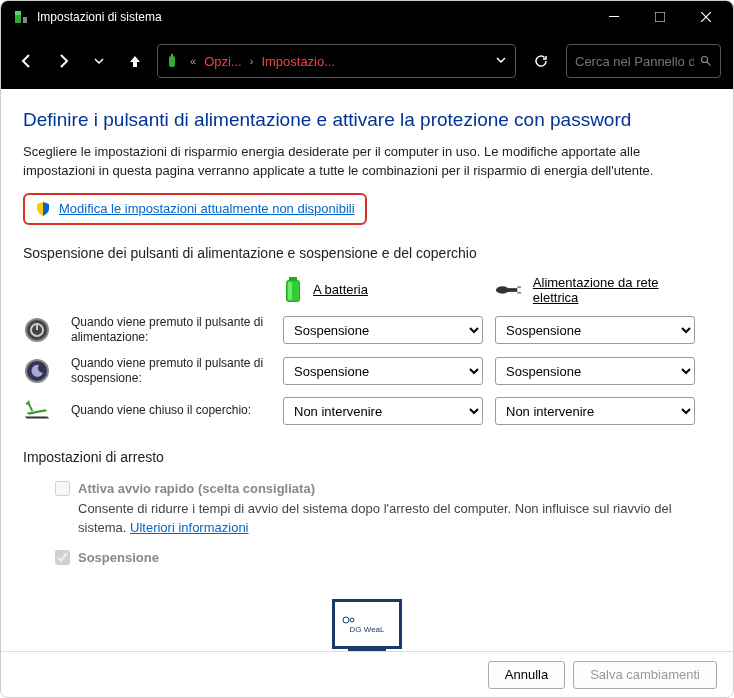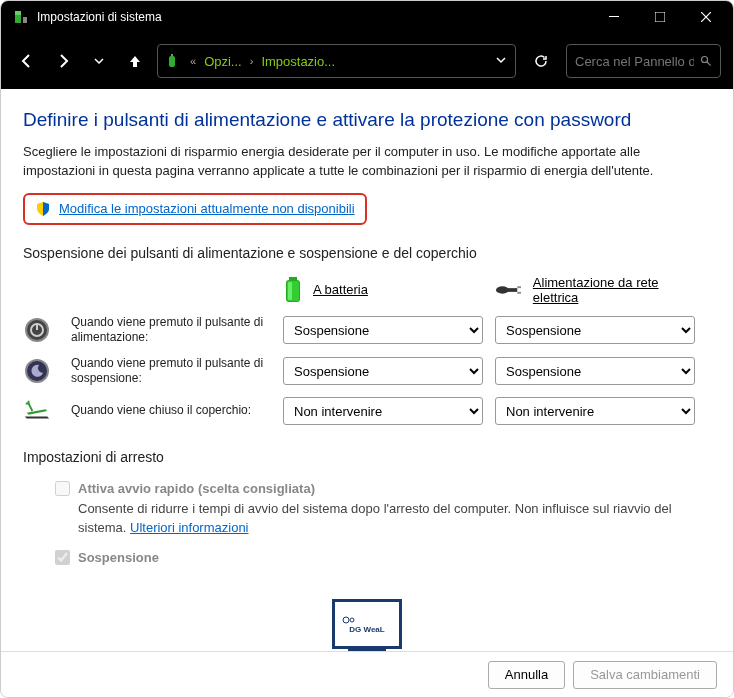--- a/index.html
+++ b/index.html
@@ -8,21 +8,21 @@
 .titlebar { background: #000; height: 32px; display: flex; align-items: center; padding: 0 4px; color: #fff; }
 .titlebar .app-icon { width: 16px; height: 16px; margin: 0 8px; }
 .titlebar .title { font-size: 12px; flex: 1; }
 .titlebar .win-btn { width: 46px; height: 32px; display: flex; align-items: center; justify-content: center; cursor: pointer; }
 .titlebar .win-btn svg { fill: #fff; }
 
 .navbar { background: #000; height: 56px; display: flex; align-items: center; padding: 0 12px; gap: 8px; }
 .navbar .nav-btn { width: 28px; height: 28px; display: flex; align-items: center; justify-content: center; cursor: pointer; color: #fff; }
 .navbar .breadcrumb { display: flex; align-items: center; background: #000; border: 1px solid #555; border-radius: 4px; padding: 4px 8px; height: 34px; flex: 1; gap: 8px; min-width: 0; }
 .navbar .breadcrumb .bc-icon { width: 16px; height: 16px; flex-shrink: 0; }
-.navbar .breadcrumb span { color: #84cc16; font-size: 13px; white-space: nowrap; overflow: hidden; text-overflow: ellipsis; }
+.navbar .breadcrumb span { color: #ef4444; font-size: 13px; white-space: nowrap; overflow: hidden; text-overflow: ellipsis; }
 .navbar .breadcrumb .chev { color: #aaa; font-size: 11px; flex-shrink: 0; }
 .navbar .refresh { width: 34px; height: 34px; display: flex; align-items: center; justify-content: center; color: #fff; cursor: pointer; }
 .navbar .search { display: flex; align-items: center; border: 1px solid #555; border-radius: 4px; padding: 4px 8px; height: 34px; width: 155px; color: #888; font-size: 13px; gap: 6px; }
 .navbar .search input { background: transparent; border: none; color: #888; font-size: 13px; width: 100%; outline: none; }
 
 .content-wrap { position: absolute; top: 88px; left: 0; right: 0; bottom: 0; overflow: hidden; }
 .content { padding: 20px 22px 10px 22px; height: calc(100% - 46px); overflow-y: auto; }
 .content::-webkit-scrollbar { width: 14px; }
 .content::-webkit-scrollbar-thumb { background: #c0c0c0; border-radius: 2px; }
 .content::-webkit-scrollbar-track { background: #f0f0f0; }
@@ -45,21 +45,21 @@
 
 .shutdown { margin-bottom: 10px; }
 .shutdown .opt { margin-left: 32px; margin-bottom: 10px; font-size: 13px; line-height: 1.5; }
 .shutdown .opt .title-row { display: flex; align-items: center; gap: 8px; }
 .shutdown .opt input[type=checkbox] { width: 15px; height: 15px; }
 .shutdown .opt .opt-title { font-weight: 600; color: #444; }
 .shutdown .opt .opt-desc { margin-left: 23px; color: #444; }
 .shutdown .opt a { color: #0066cc; }
 .shutdown .opt.disabled .opt-title { color: #888; }
 
-.logo-badge { position: absolute; left: 50%; transform: translateX(-50%); bottom: 48px; width: 70px; height: 50px; border: 3px solid #1a3a6e; background: #fff; display: flex; flex-direction: column; align-items: center; justify-content: center; font-size: 8px; color: #1a3a6e; font-weight: 700; }
+.logo-badge { position: absolute; left: 50%; transform: translateX(-50%); bottom: 48px; width: 70px; height: 50px; border: 3px solid #1a3a6e; background: #fff; display: flex; flex-direction: column; align-items: center; justify-content: center; font-size: 8px; color: #1a3a6e; font-weight: 400; }
 .logo-badge .under { position: absolute; bottom: -6px; left: 20%; right: 20%; height: 3px; background: #1a3a6e; }
 
 .footer { position: absolute; bottom: 0; left: 0; right: 0; height: 46px; border-top: 1px solid #ddd; display: flex; justify-content: flex-end; align-items: center; gap: 8px; padding: 0 16px; background: #fff; }
 .footer button { height: 28px; padding: 0 16px; font-size: 13px; border: 1px solid #aaa; border-radius: 3px; background: #fdfdfd; cursor: pointer; }
 .footer button:disabled { color: #999; }
 </style>
 </head>
 <body>
 
 <div class="titlebar">

